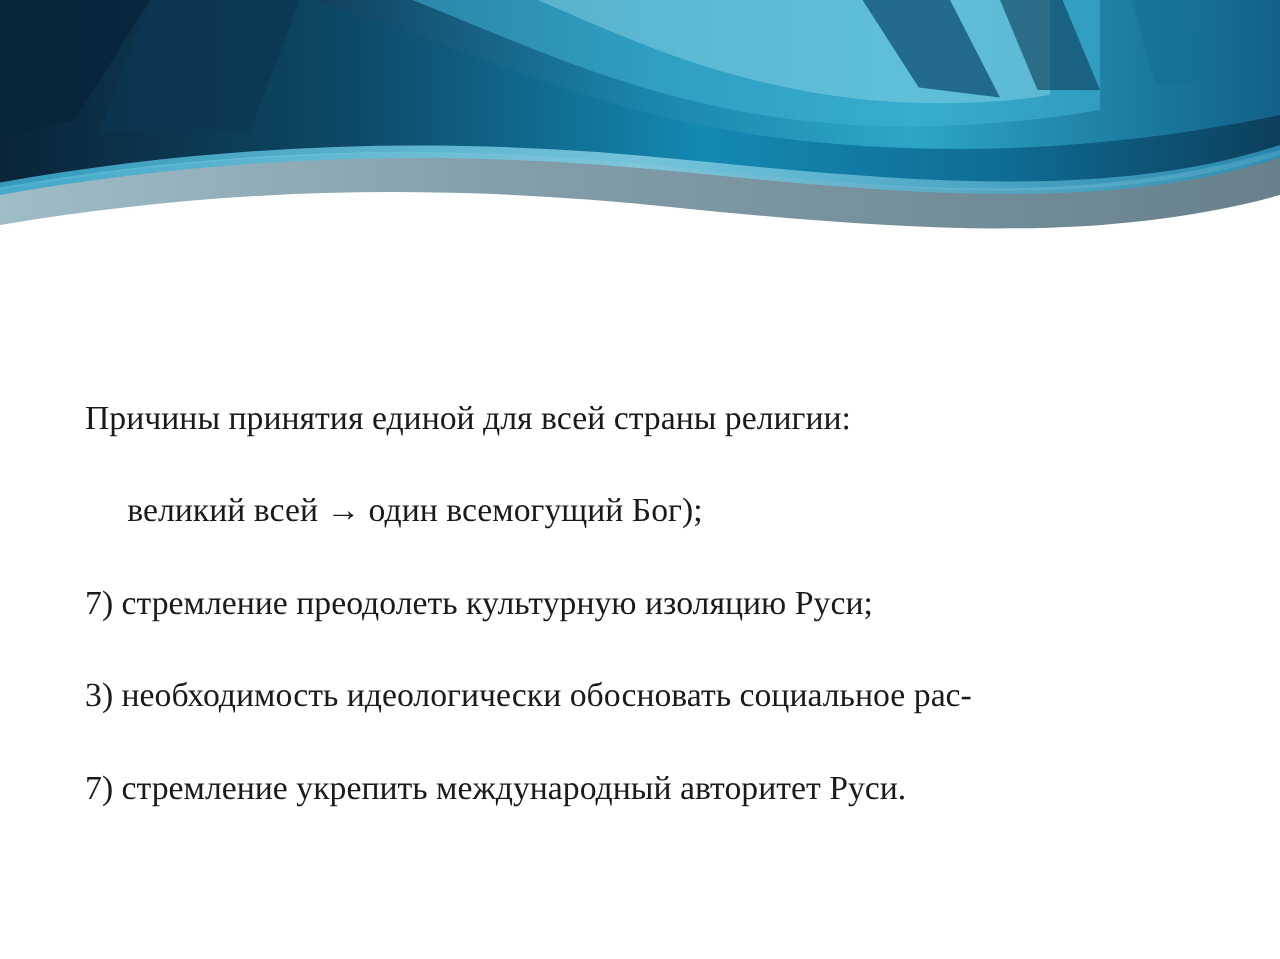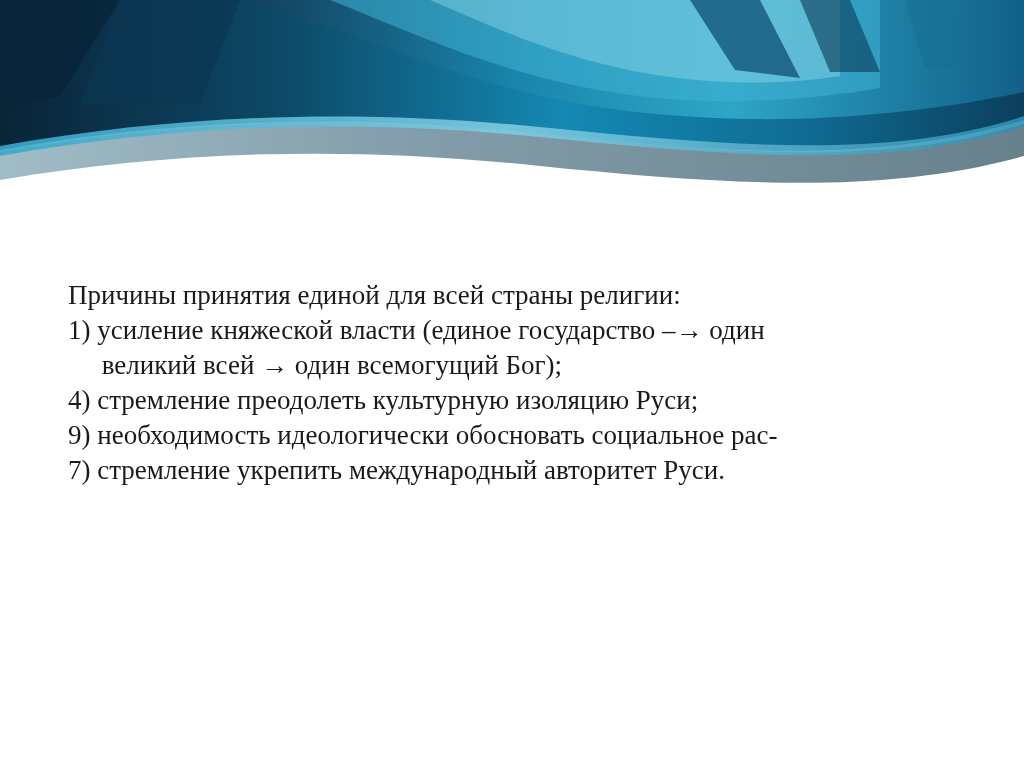--- a/index.html
+++ b/index.html
@@ -35,20 +35,21 @@
   .para {
     font-size: 27px;
     line-height: 35px;
     color: #1a1a1a;
     margin: 0;
     white-space: pre-wrap;
     font-family: "Liberation Serif", serif;
   }
   .indent {
     text-indent: 0;
+    margin-top: 39px;
   }
 </style>
 </head>
 <body>
 
 <div id="slide">
 
   <div id="banner">
     <svg width="1024" height="190" viewBox="0 0 1024 190" xmlns="http://www.w3.org/2000/svg">
       <defs>
@@ -95,20 +96,19 @@
       <path d="M0,152 C180,120 350,114 540,134 C720,152 880,168 1024,124 L1024,160 C880,198 720,186 540,168 C350,148 180,152 0,182 Z" fill="url(#g3)" opacity="0.85"></path>
 
       <path d="M0,146 C180,114 360,108 550,128 C730,146 890,160 1024,116 L1024,126 C890,170 730,156 550,138 C360,118 180,124 0,156 Z" fill="url(#g4)" opacity="0.9"></path>
 
       <path d="M0,180 C180,150 350,146 540,166 C720,184 880,196 1024,156 L1024,190 L0,190 Z" fill="#ffffff"></path>
     </svg>
   </div>
 
   <div id="content">
     <p class="para indent">Причины принятия единой для всей страны религии:</p>
-    <p class="para indent">1) усиление княжеской власти (единое государство –→ один</p>
     <p class="para indent">     великий всей → один всемогущий Бог);</p>
-    <p class="para indent">4) стремление преодолеть культурную изоляцию Руси;</p>
-    <p class="para indent">9) необходимость идеологически обосновать социальное рас-</p>
+    <p class="para indent">7) стремление преодолеть культурную изоляцию Руси;</p>
+    <p class="para indent">3) необходимость идеологически обосновать социальное рас-</p>
     <p class="para indent">7) стремление укрепить международный авторитет Руси.</p>
   </div>
 
 </div>
 
 </body></html>

